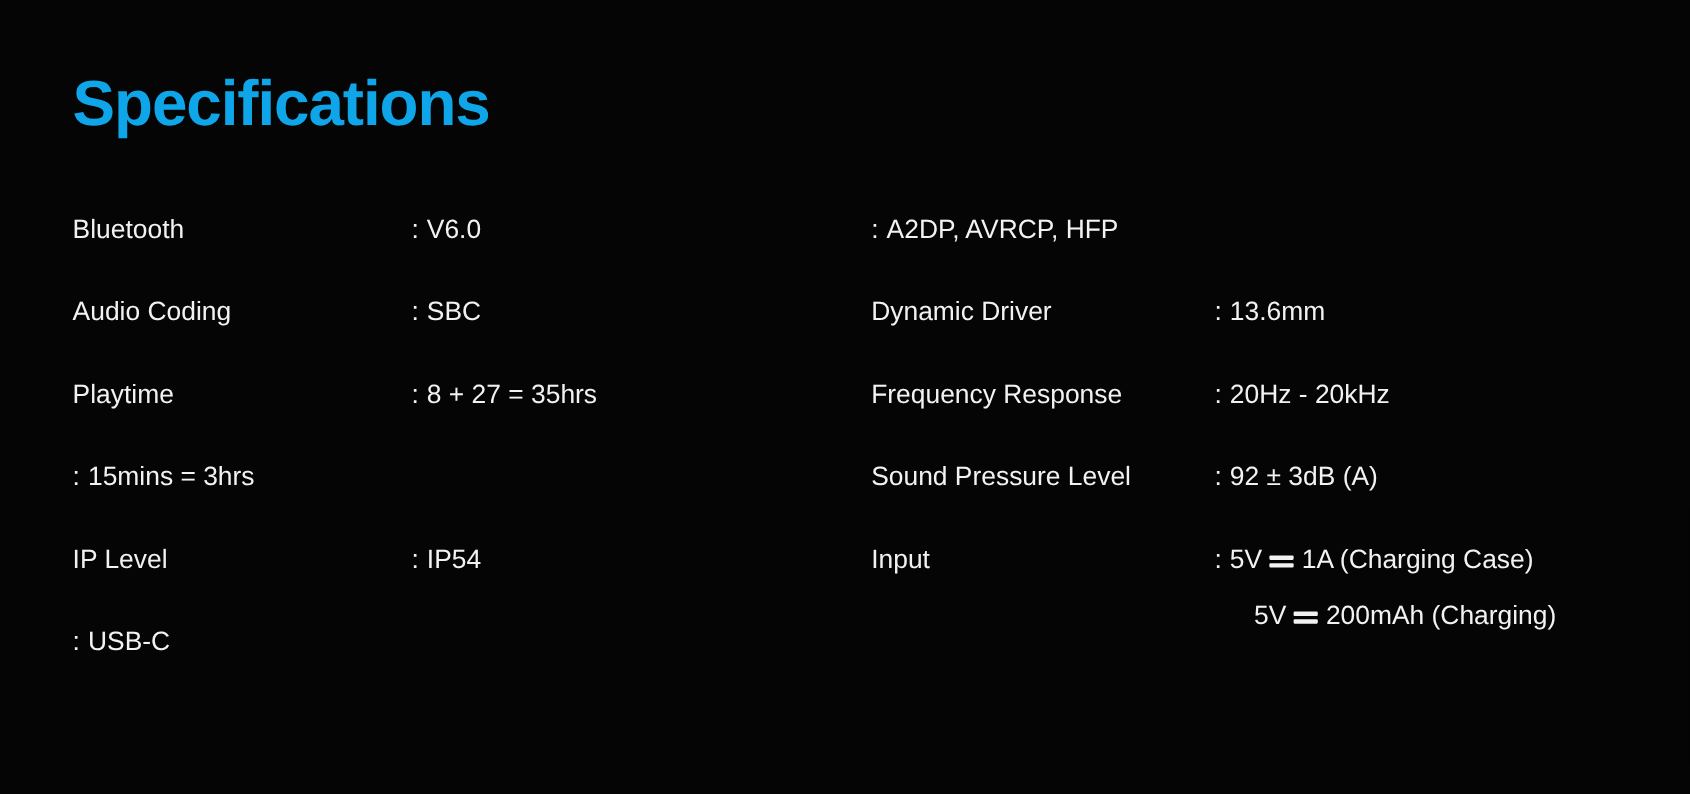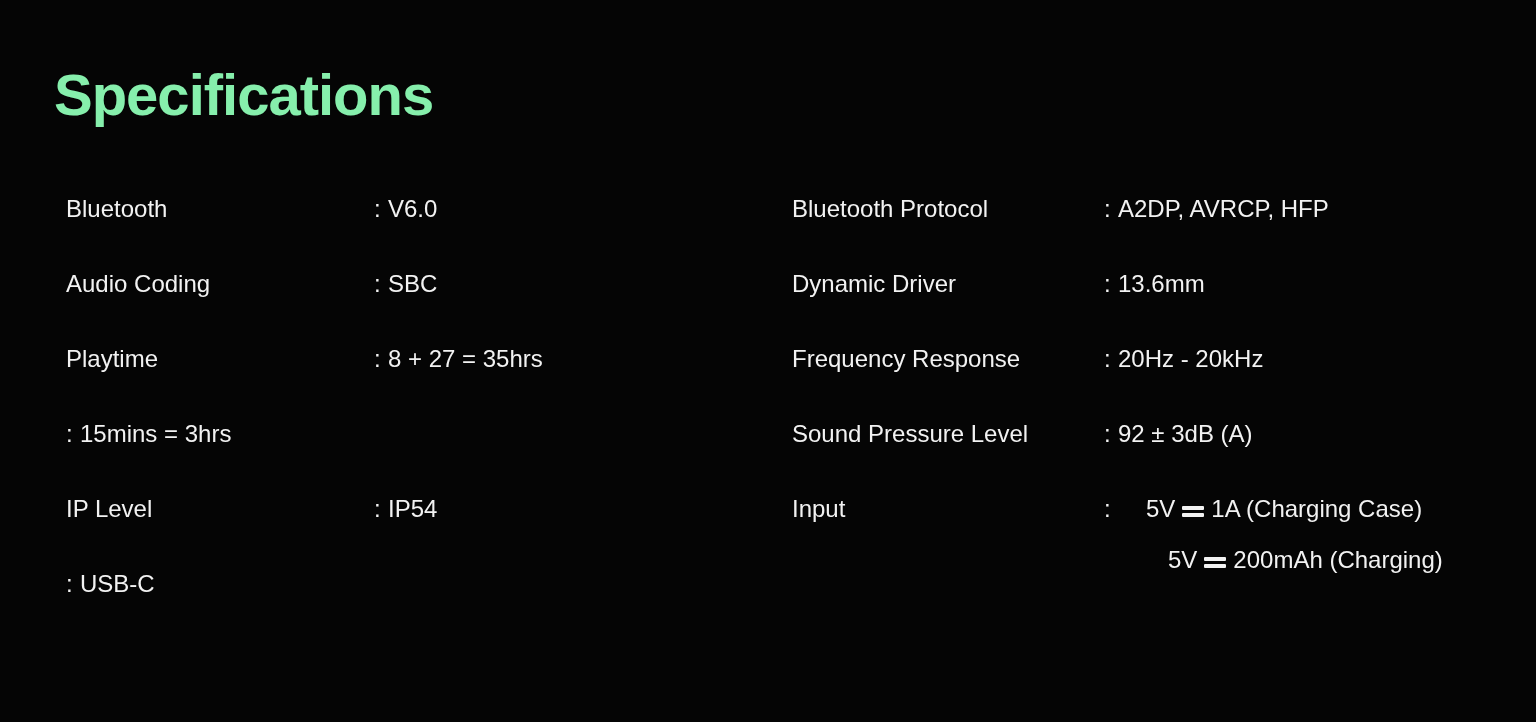--- a/index.html
+++ b/index.html
@@ -15,27 +15,27 @@
     color: #ffffff;
   }
   .page {
     position: relative;
     width: 1536px;
     height: 722px;
     background: #050505;
   }
   .title {
     position: absolute;
-    left: 54px;
+    left: 66px;
     top: 66px;
     font-size: 58px;
     font-weight: bold;
     letter-spacing: -1px;
     line-height: 1;
-    color: #86efac;
+    color: #0ea5e9;
   }
   .spec-grid {
     position: absolute;
     left: 66px;
     top: 196px;
     width: 1420px;
     display: flex;
     flex-direction: row;
     gap: 0px;
   }
@@ -99,21 +99,20 @@
     height: 4px;
   }
   .dc-icon::after {
     top: 10px;
     width: 22px;
     height: 4px;
   }
   .multi-line-value {
     display: flex;
     flex-direction: column;
-    margin-left: 28px;
   }
   .sub-line {
     font-size: 24px;
     color: #f2f2f2;
     line-height: 1.05;
     padding-left: 22px;
     margin-top: 26px;
     display: flex;
     align-items: baseline;
     white-space: nowrap;
@@ -174,21 +173,20 @@
           <span class="colon">:</span>
           <span class="value-text">USB-C</span>
         </div>
       </div>
 
     </div>
 
     <div class="column right">
 
       <div class="spec-row">
-        <div class="spec-label">Bluetooth Protocol</div>
         <div class="spec-value">
           <span class="colon">:</span>
           <span class="value-text">A2DP, AVRCP, HFP</span>
         </div>
       </div>
 
       <div class="spec-row">
         <div class="spec-label">Dynamic Driver</div>
         <div class="spec-value">
           <span class="colon">:</span>

